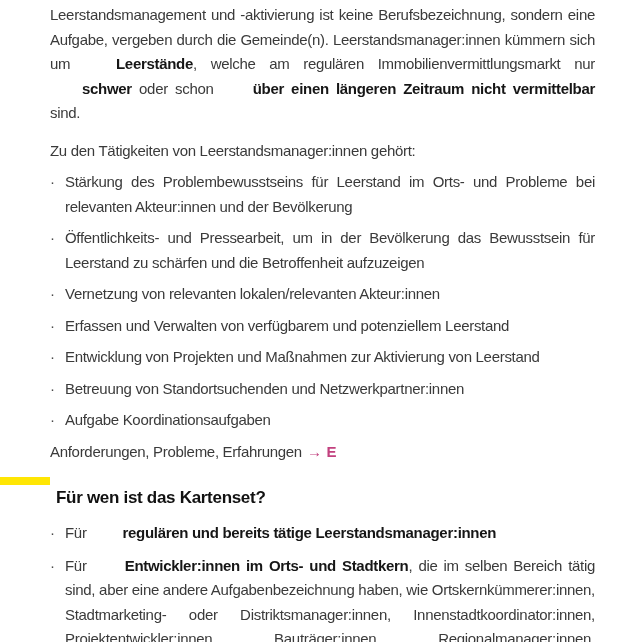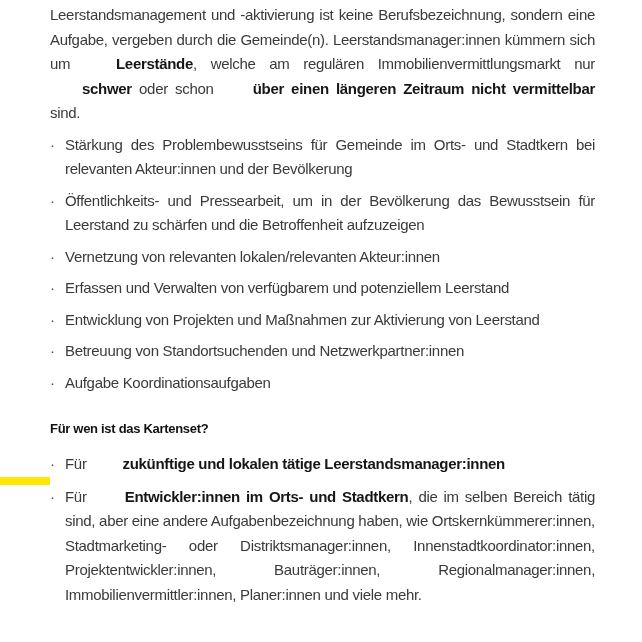--- a/index.html
+++ b/index.html
@@ -67,22 +67,22 @@
     color: #c2417f;
   }
   .arrow {
     margin-left: 5px;
   }
   .card-letter {
     margin-left: 5px;
     font-weight: bold;
   }
   .section-heading {
-    margin: 22px 0 0 0;
-    font-size: 13px;
+    margin: 22px 0 0 6px;
+    font-size: 17px;
     line-height: 23px;
     font-weight: bold;
     color: #111111;
     letter-spacing: -0.3px;
   }
   ul.audience {
     margin-top: 12px;
   }
   ul.audience li {
     margin-bottom: 8px;
@@ -99,25 +99,26 @@
 </head>
 <body>
 
 <div class="page">
   <div class="highlight-bar"></div>
 
   <div class="content">
 
     <p class="para intro"><span>Leerstandsmanagement und -aktivierung ist keine Berufsbezeichnung, sondern eine Aufgabe, vergeben durch die Gemeinde(n). Leerstandsmanager:innen kümmern sich um </span><span class="b">Leerstände</span><span>, welche am regulären Immobilienvermittlungsmarkt nur </span><span class="b">schwer</span><span> oder schon </span><span class="b">über einen längeren Zeitraum nicht vermittelbar</span><span> sind.</span></p>
 
+    <p class="para lead">Zu den Tätigkeiten von Leerstandsmanager:innen gehört:</p>
 
     <ul class="list tasks">
       <li>
         <span class="marker">·</span>
-        <span class="li-text">Stärkung des Problembewusstseins für Gemeinde im Orts- und Stadtkern bei relevanten Akteur:innen und der Bevölkerung</span>
+        <span class="li-text">Stärkung des Problembewusstseins für Leerstand im Orts- und Probleme bei relevanten Akteur:innen und der Bevölkerung</span>
       </li>
       <li>
         <span class="marker">·</span>
         <span class="li-text">Öffentlichkeits- und Pressearbeit, um in der Bevölkerung das Bewusstsein für Leerstand zu schärfen und die Betroffenheit aufzuzeigen</span>
       </li>
       <li>
         <span class="marker">·</span>
         <span class="li-text">Vernetzung von relevanten lokalen/relevanten Akteur:innen</span>
       </li>
       <li>
@@ -131,27 +132,30 @@
       <li>
         <span class="marker">·</span>
         <span class="li-text">Betreuung von Standortsuchenden und Netzwerkpartner:innen</span>
       </li>
       <li>
         <span class="marker">·</span>
         <span class="li-text">Aufgabe Koordinationsaufgaben</span>
       </li>
     </ul>
 
+    <p class="para reference">
+      <span>Anforderungen, Probleme, Erfahrungen</span><span class="pink arrow">→</span><span class="pink card-letter">E</span>
+    </p>
 
     <h2 class="section-heading">Für wen ist das Kartenset?</h2>
 
     <ul class="list audience">
       <li>
         <span class="marker">·</span>
-        <span class="li-text"><span>Für </span><span class="b">zukünftige und lokalen tätige Leerstandsmanager:innen</span></span>
+        <span class="li-text"><span>Für </span><span class="b">regulären und bereits tätige Leerstandsmanager:innen</span></span>
       </li>
       <li>
         <span class="marker">·</span>
         <span class="li-text"><span>Für </span><span class="b">Entwickler:innen im Orts- und Stadtkern</span><span>, die im selben Bereich tätig sind, aber eine andere Aufgabenbezeichnung haben, wie Ortskernkümmerer:innen, Stadtmarketing- oder Distriktsmanager:innen, Innenstadtkoordinator:innen, Projektentwickler:innen, Bauträger:innen, Regionalmanager:innen, Immobilienvermittler:innen, Planer:innen und viele mehr.</span></span>
       </li>
     </ul>
 
   </div>
 </div>
 

